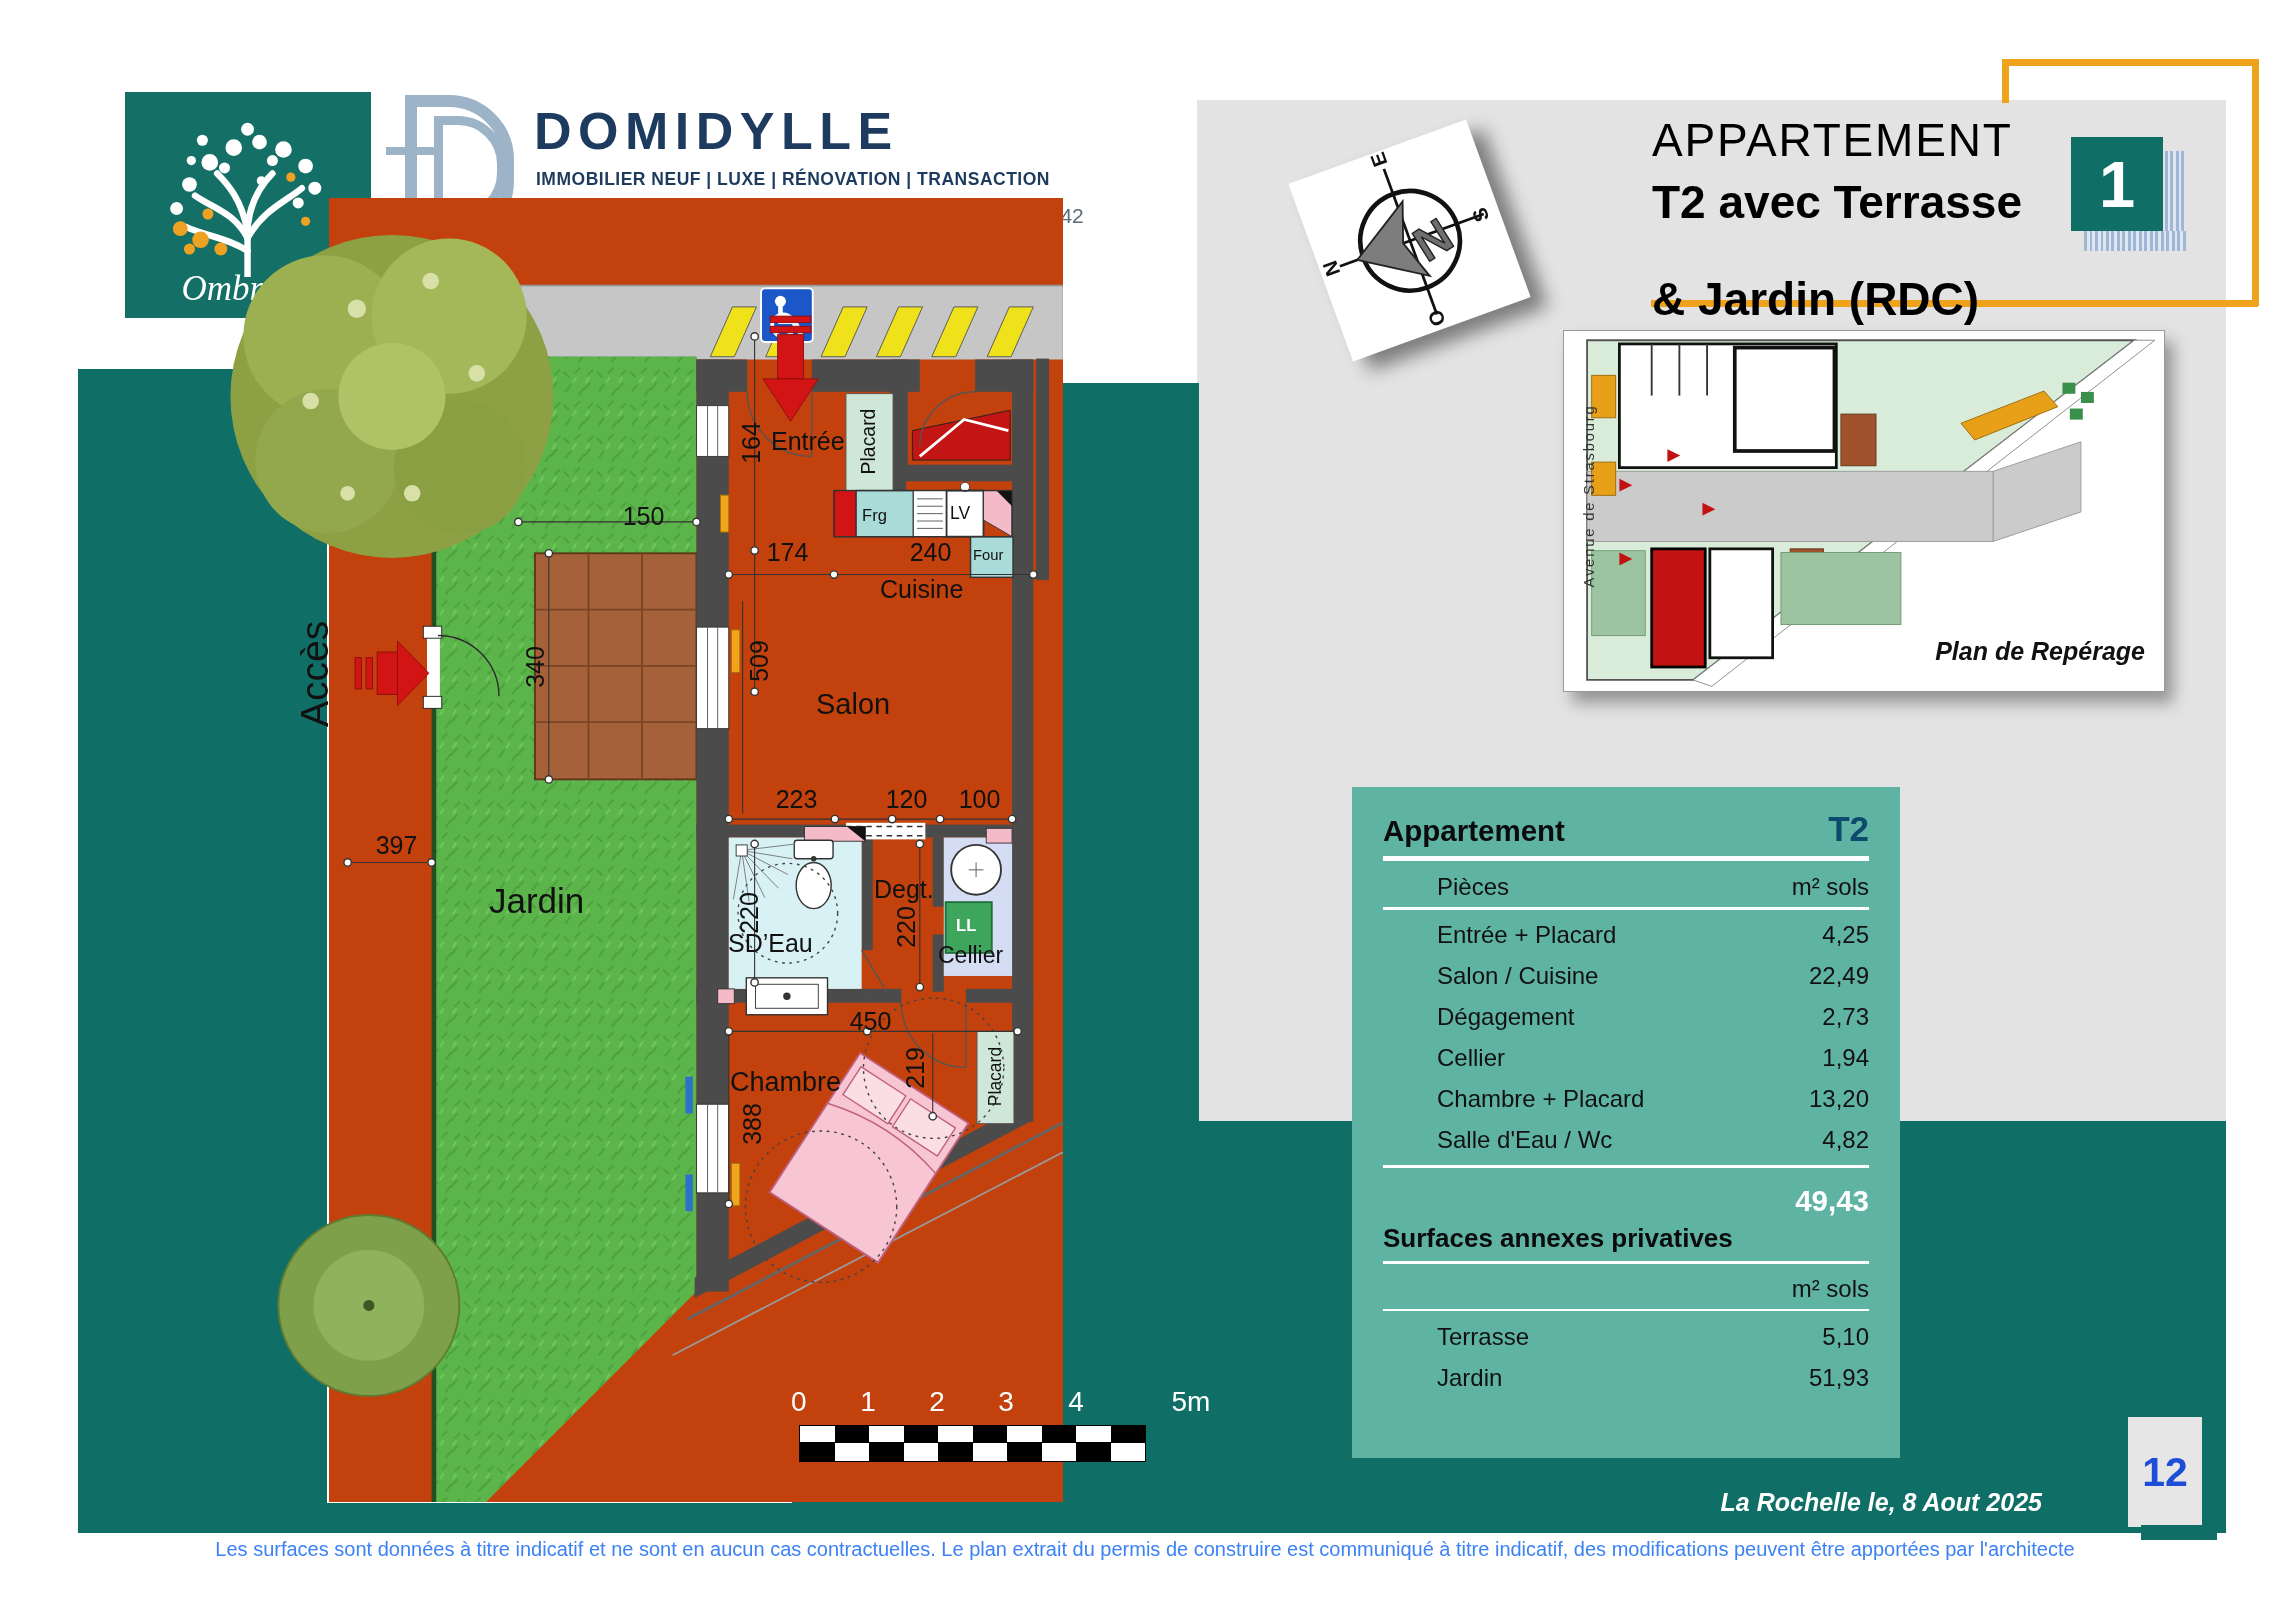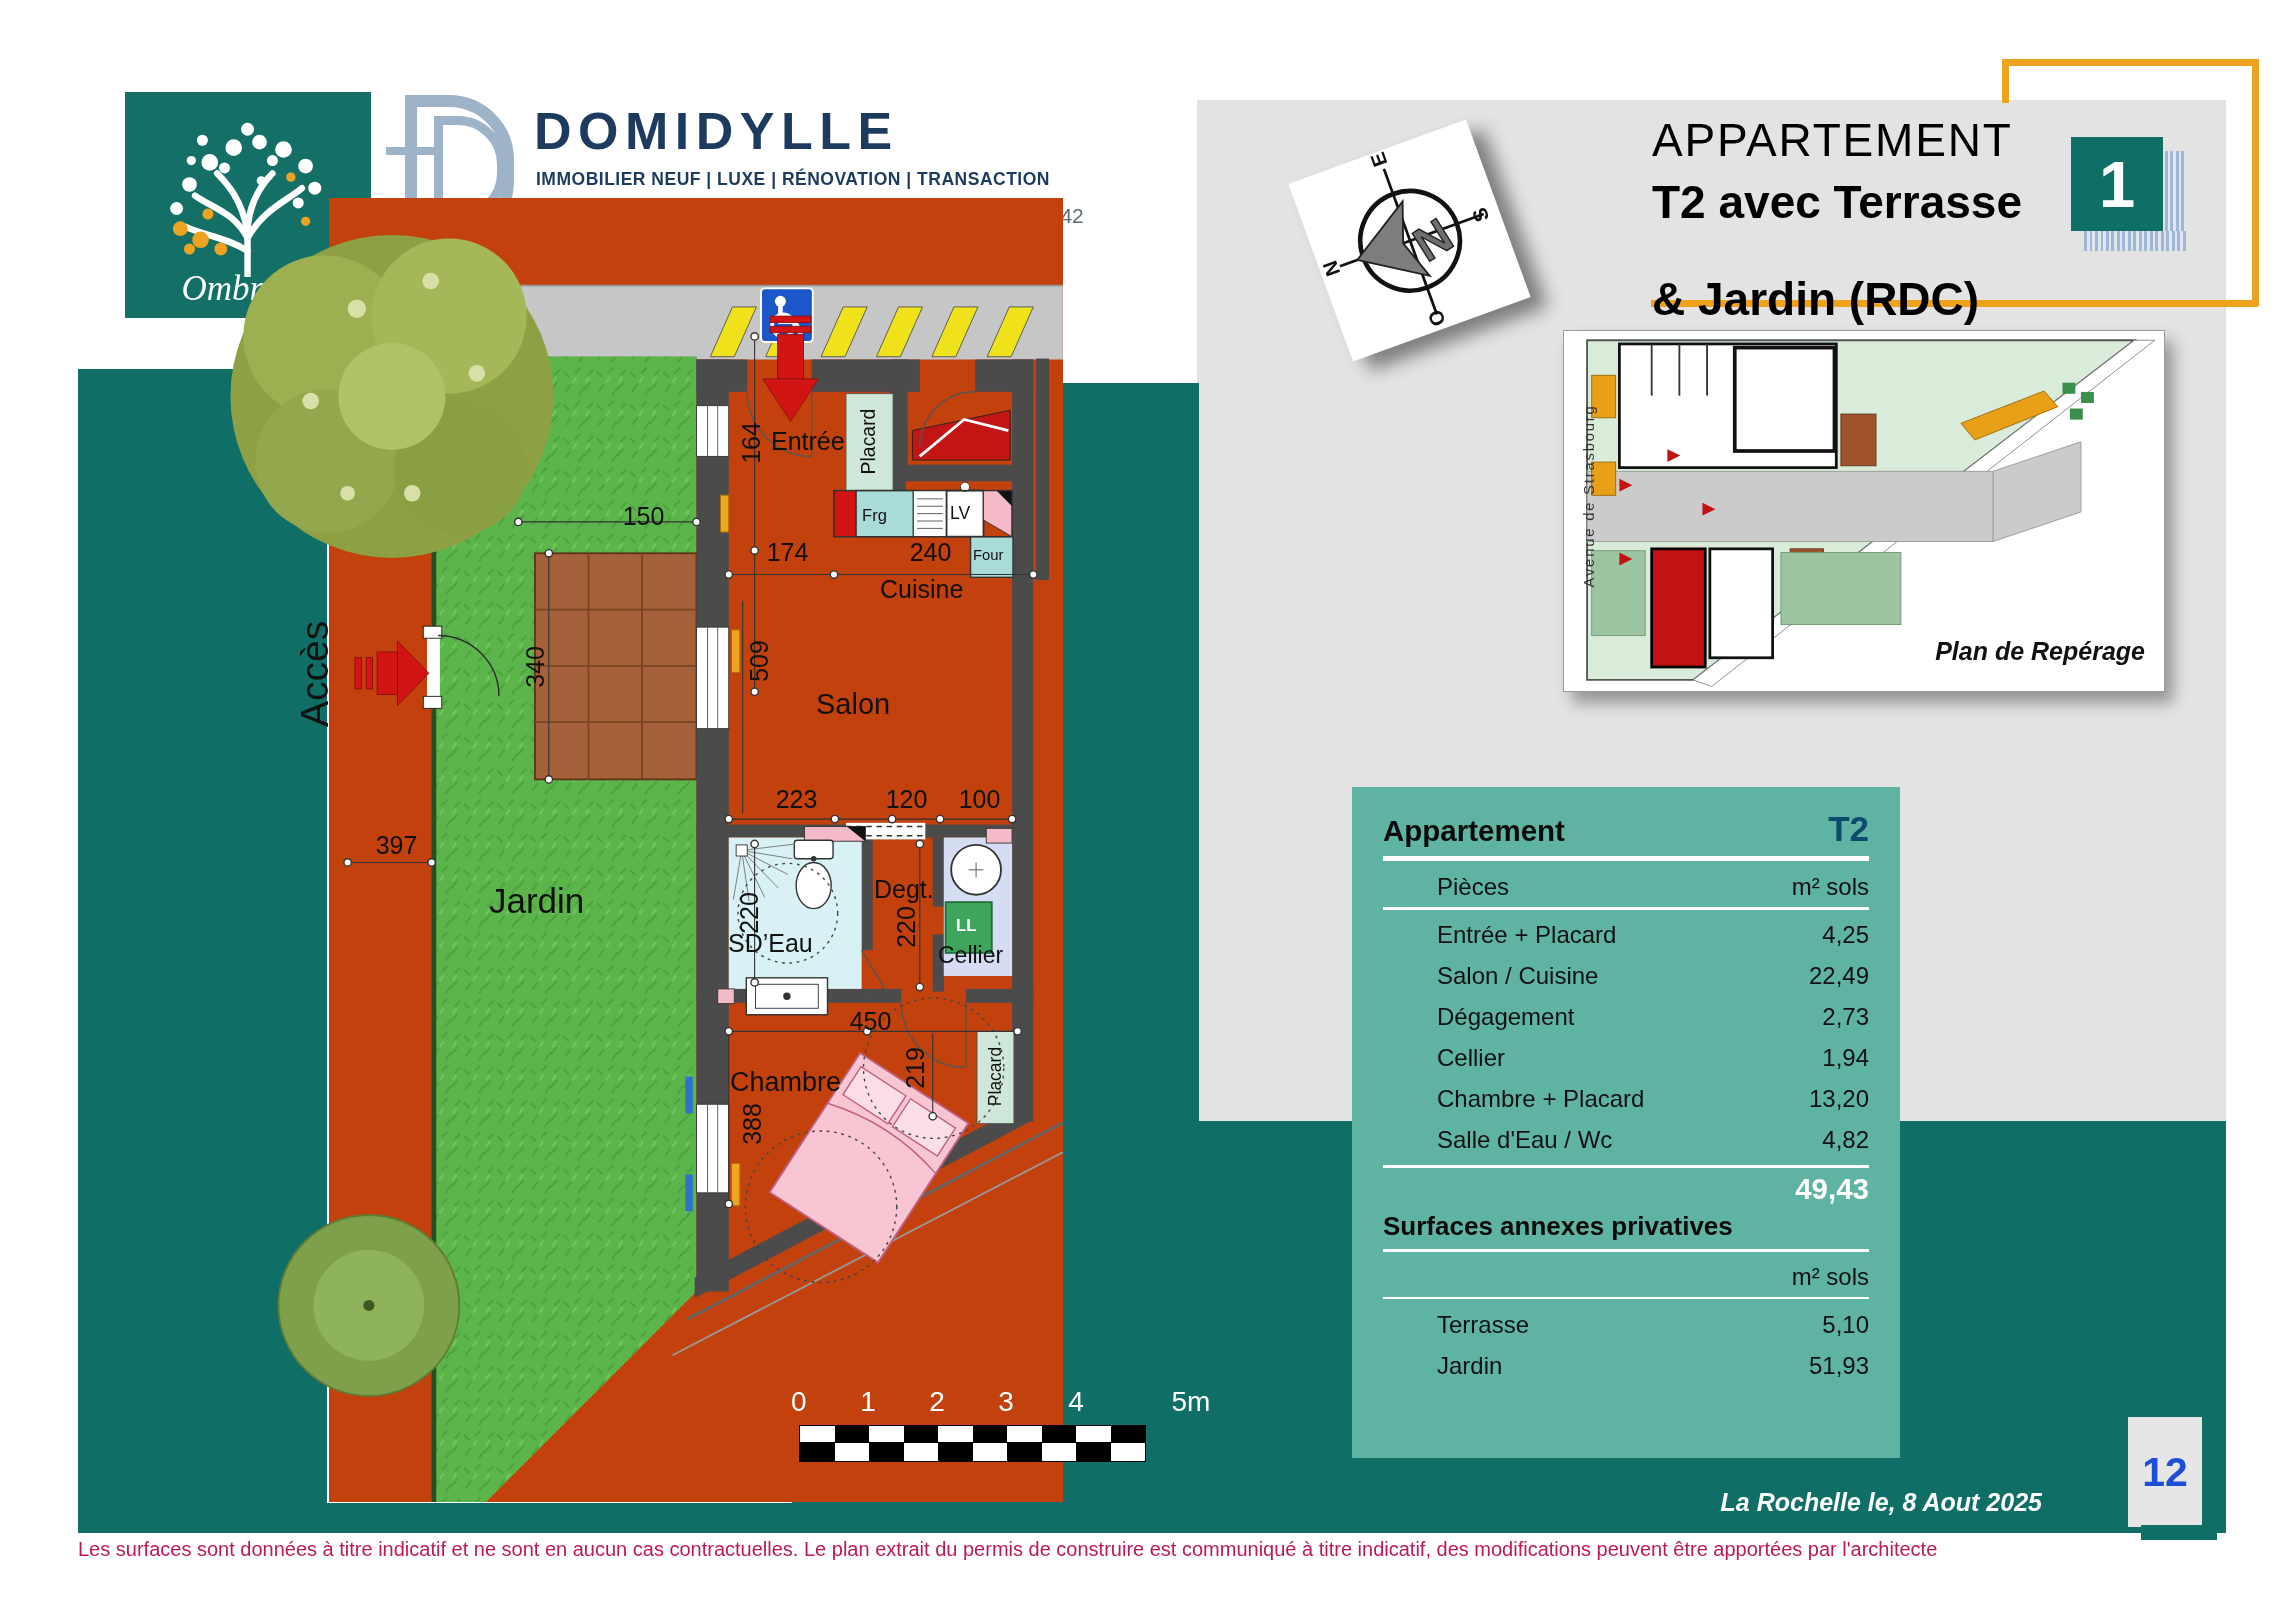--- a/index.html
+++ b/index.html
@@ -472,21 +472,21 @@
         </div>
       <div class="trow">
           <span class="lbl">Chambre + Placard</span>
           <span>13,20</span>
         </div>
       <div class="trow">
           <span class="lbl">Salle d'Eau / Wc</span>
           <span>4,82</span>
         </div>
       <div class="tline" style="margin-top:5.5px;"></div>
-      <div style="text-align:right;font-size:29.5px;font-weight:bold;color:#fff;line-height:42px;">49,43</div>
+      <div style="text-align:right;font-size:29.5px;font-weight:bold;color:#fff;line-height:42px;margin-top:12px;">49,43</div>
       <div style="font-size:26px;font-weight:bold;color:#0b0b0b;line-height:33px;">Surfaces annexes privatives</div>
       <div class="tline" style="height:3.7px;margin:5.5px 0 3.7px 0;"></div>
       <div class="trow" style="justify-content:flex-end;">
         <span>m² sols</span>
       </div>
       <div class="tline" style="height:1.8px;margin-bottom:5.5px;"></div>
       <div class="trow">
           <span class="lbl">Terrasse</span>
           <span>5,10</span>
         </div>
@@ -511,16 +511,16 @@
   </div>
 
   <div class="abs nowrap" style="left:1569px;top:1488px;width:473px;text-align:right;color:#fff;font-size:25px;font-weight:bold;font-style:italic;">La Rochelle  le, 8 Aout 2025</div>
 
   <div class="abs" style="left:2128px;top:1417px;width:74px;height:110px;background:#e6e6e6;display:flex;align-items:center;justify-content:center;">
     <span style="color:#1d4ed8;font-size:41px;font-weight:bold;text-align:center;">12</span>
   </div>
   <div class="abs teal" style="left:2202px;top:1451px;width:14.8px;height:89px;"></div>
   <div class="abs teal" style="left:2141px;top:1525px;width:76px;height:14.8px;"></div>
 
-  <div class="abs" style="left:78px;top:1538px;width:2134px;text-align:left;font-size:20px;color:#be185d;">Les surfaces sont données à titre indicatif et ne sont en aucun cas contractuelles. Le plan extrait du permis de construire est communiqué à titre indicatif, des modifications peuvent être apportées par l'architecte</div>
+  <div class="abs" style="left:78px;top:1538px;width:2134px;text-align:center;font-size:20px;color:#3b82f6;">Les surfaces sont données à titre indicatif et ne sont en aucun cas contractuelles. Le plan extrait du permis de construire est communiqué à titre indicatif, des modifications peuvent être apportées par l'architecte</div>
 
 </div>
 
 
 </body></html>

